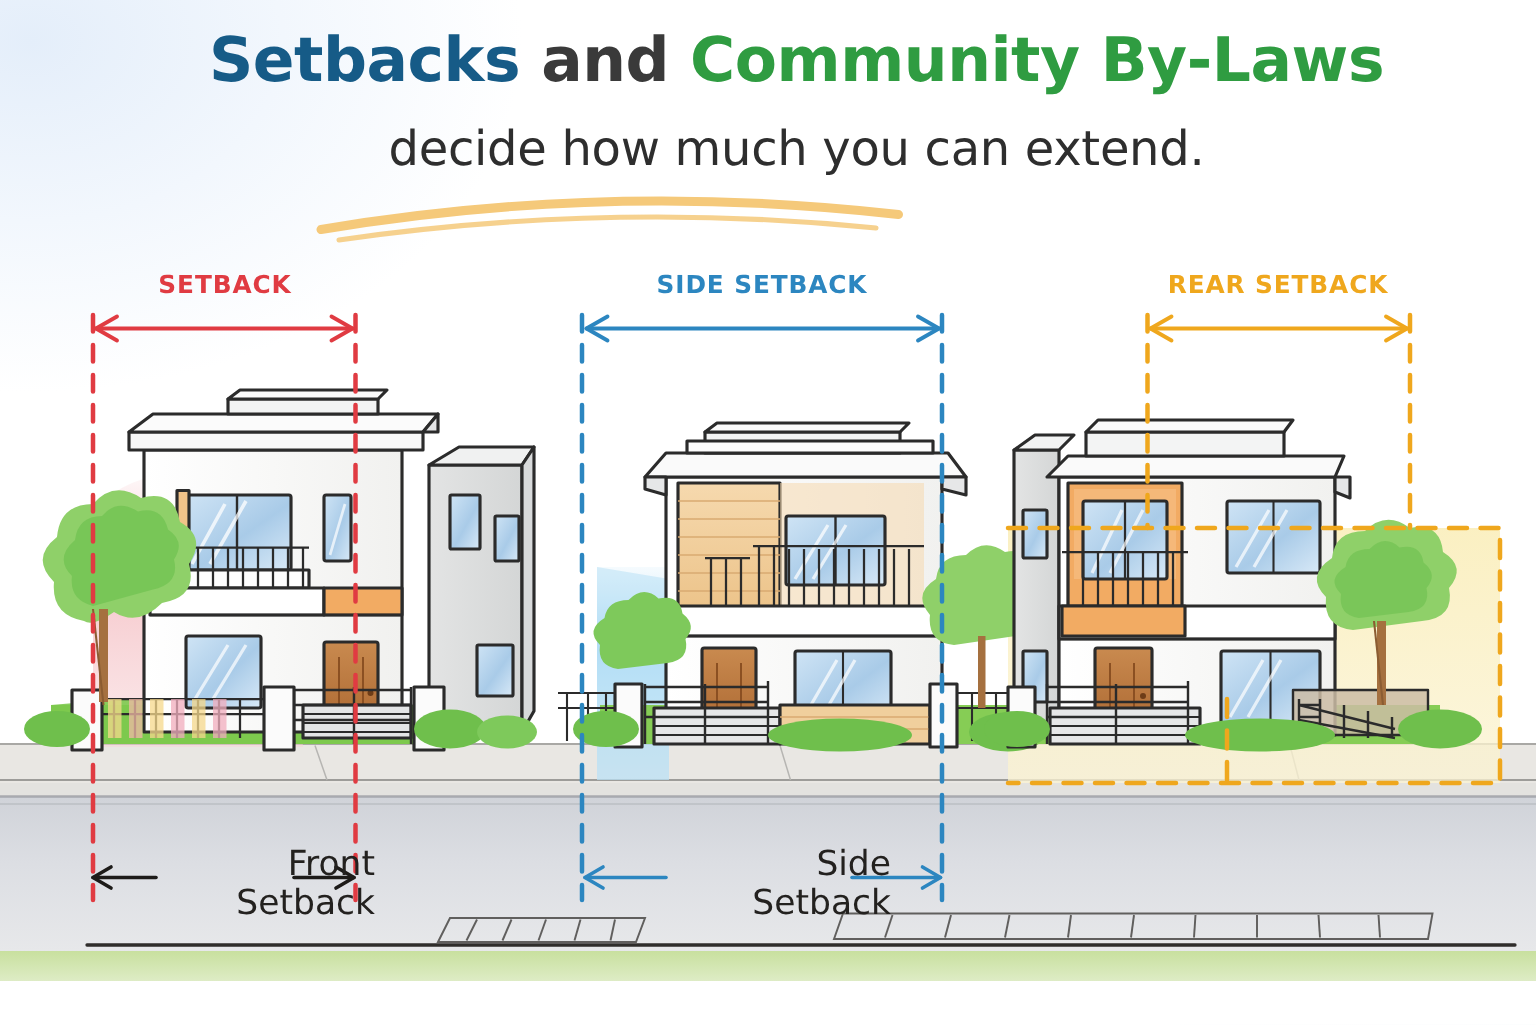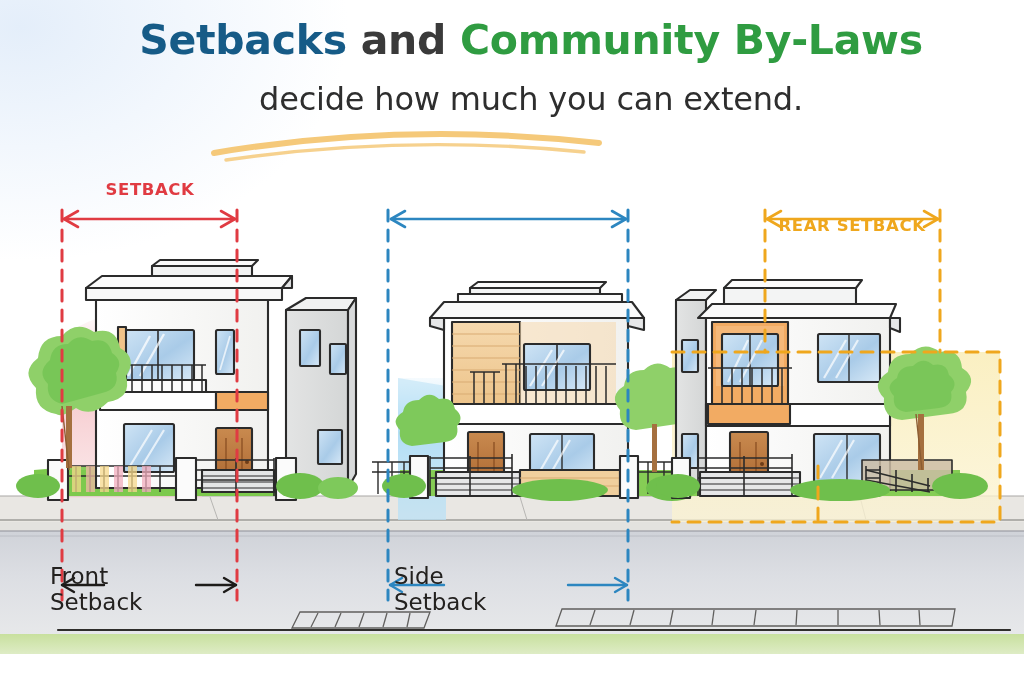--- a/index.html
+++ b/index.html
@@ -36,25 +36,25 @@
   }
 
   
   .zone-cap{
     position:absolute;text-align:center;white-space:nowrap;
     font-family:"DejaVu Sans","Liberation Sans",sans-serif;
     font-size:16.5px;font-weight:700;letter-spacing:0.6px;
   }
   .cap-front{color:#e03b42;}
   .cap-side{color:#2c86c0;}
-  .cap-rear{color:#efa71d;margin-top:36px;}
+  .cap-rear{color:#efa71d;}
 
   
   .callout{
-    position:absolute;text-align:left;white-space:nowrap;
+    position:absolute;text-align:right;white-space:nowrap;
     font-family:"DejaVu Sans","Liberation Sans",sans-serif;
     font-size:23px;font-weight:500;color:#23211f;line-height:1.15;
   }
   .callout .l2{display:block;}
 </style>
 </head>
 <body>
 
 <div id="stage">
 
@@ -425,20 +425,21 @@
   </svg>
 
   <div class="head-wrap">
     <div class="title-line">
       <span class="t-blue">Setbacks</span><span class="t-dark"> and </span><span class="t-green">Community By-Laws</span>
     </div>
     <div class="sub-line">decide how much you can extend.</div>
   </div>
 
   <div class="zone-cap cap-front" style="left:40px;top:180px;width:220px;">SETBACK</div>
+  <div class="zone-cap cap-side" style="left:398px;top:180px;width:220px;">SIDE SETBACK</div>
   <div class="zone-cap cap-rear" style="left:742px;top:180px;width:220px;">REAR SETBACK</div>
 
   <div class="callout" style="left:50px;top:563px;width:200px;">
     <span>Front</span>
     <span class="l2">Setback</span>
   </div>
   <div class="callout" style="left:394px;top:563px;width:200px;">
     <span>Side</span>
     <span class="l2">Setback</span>
   </div>

